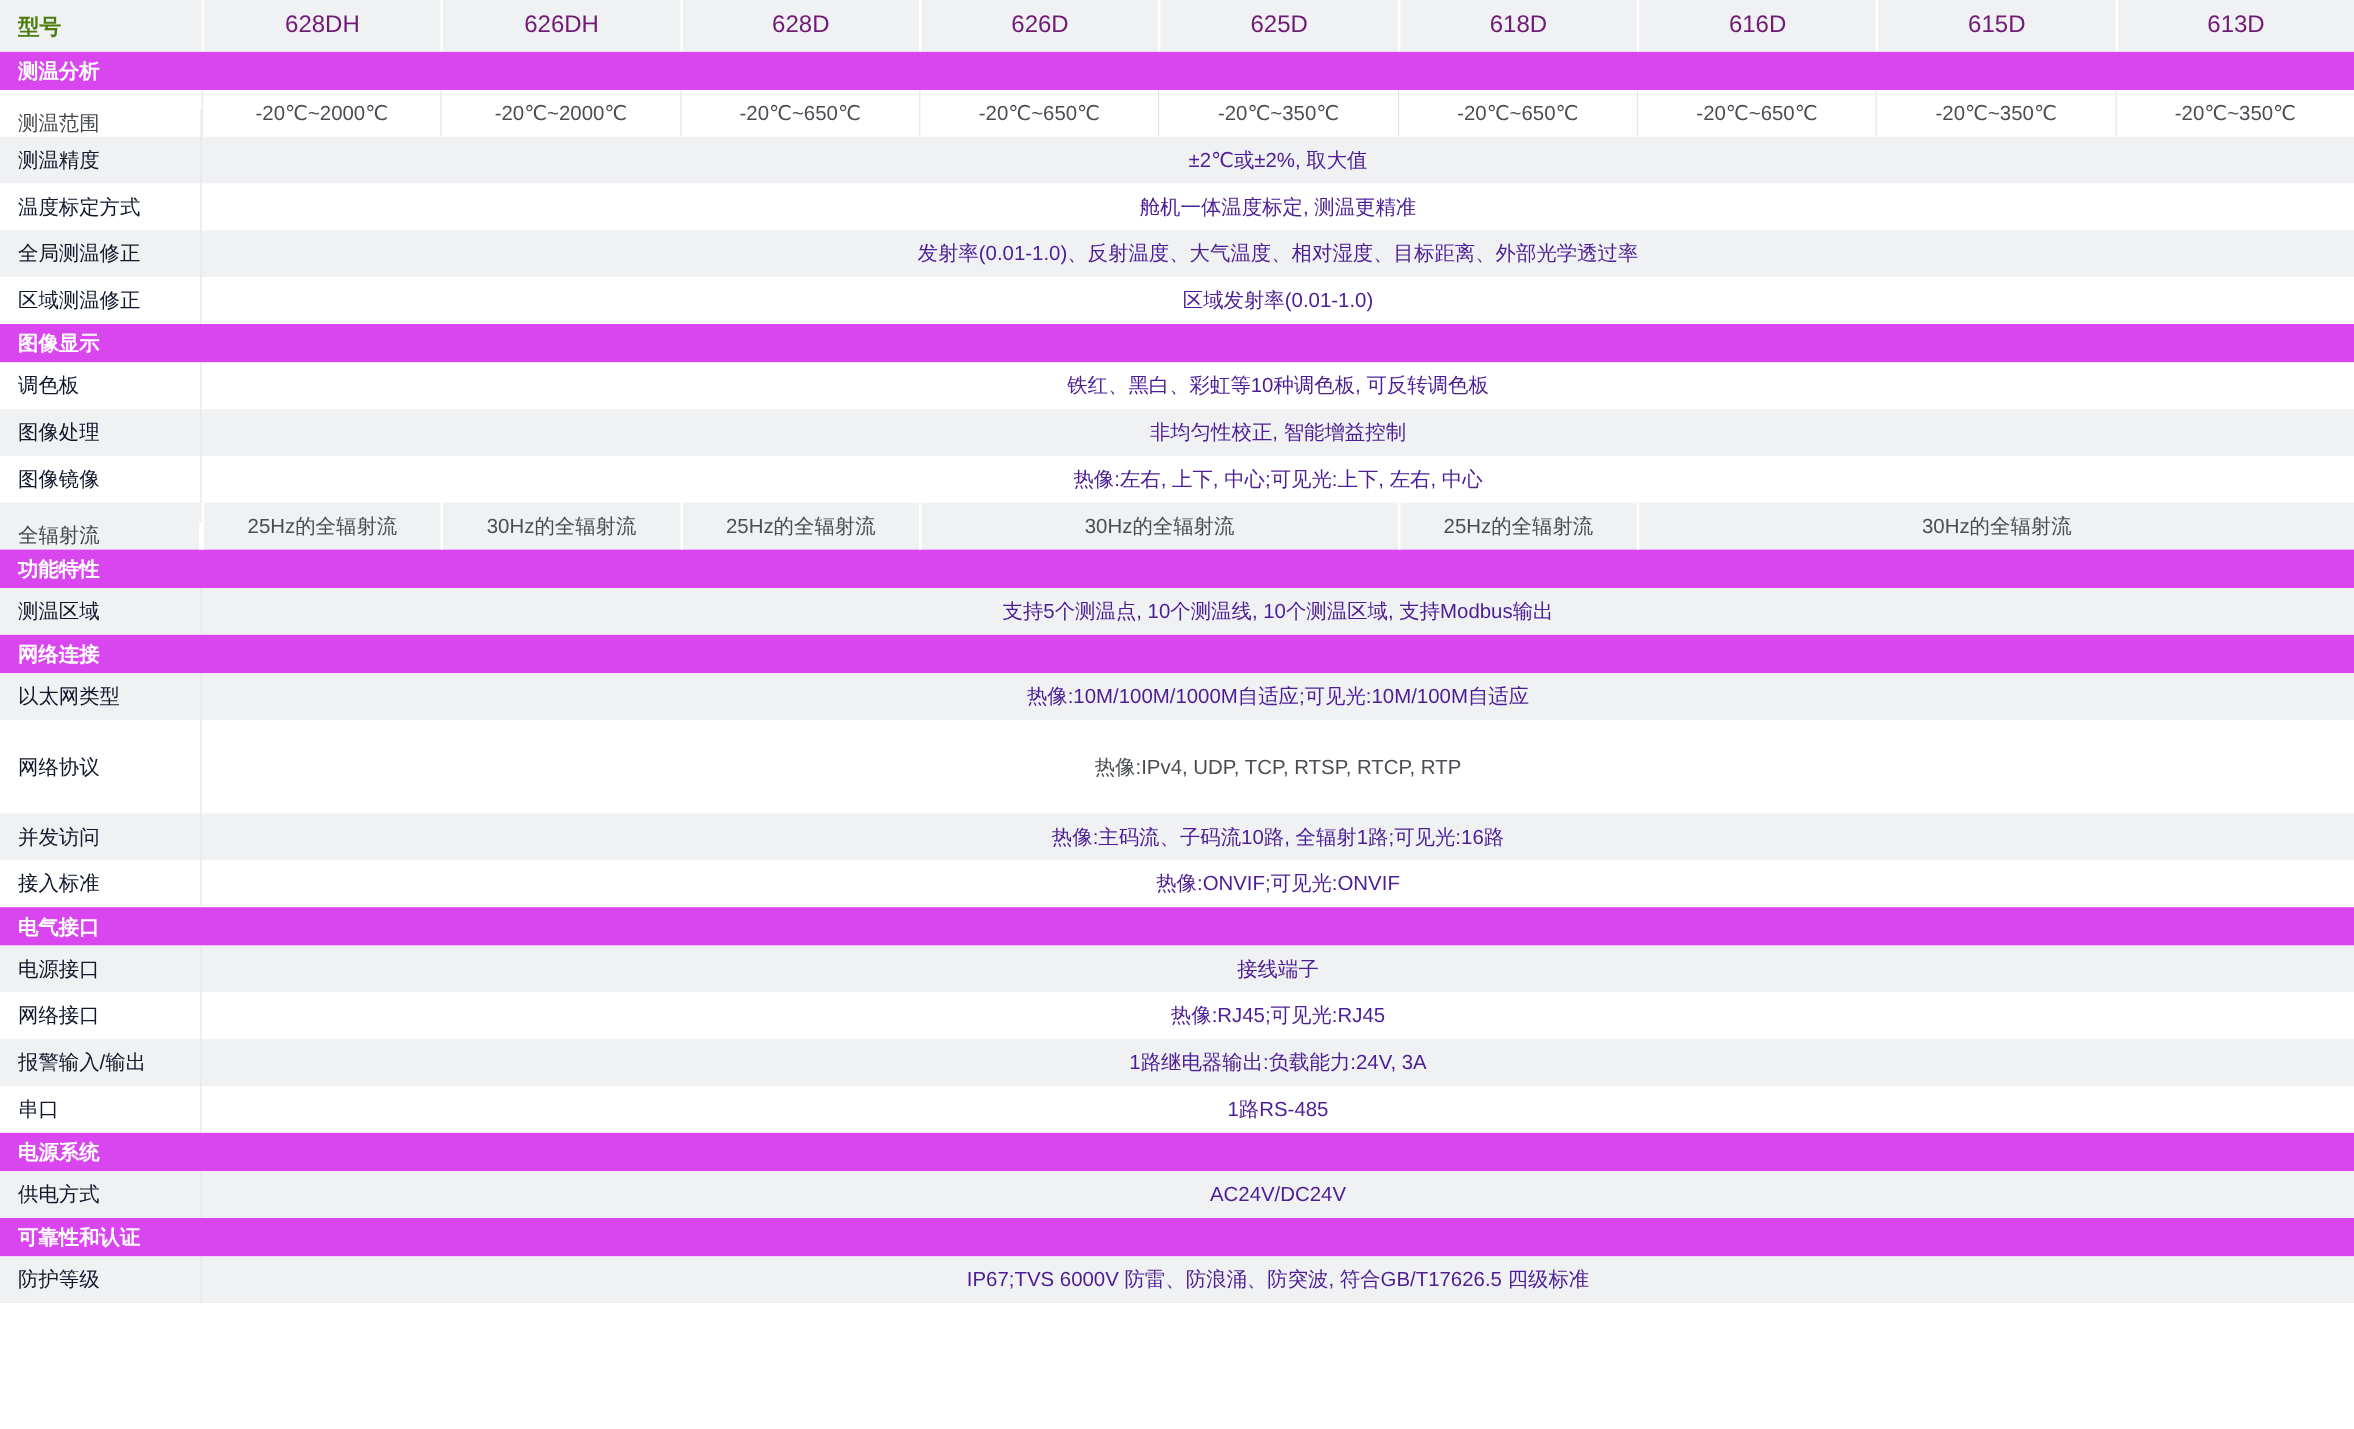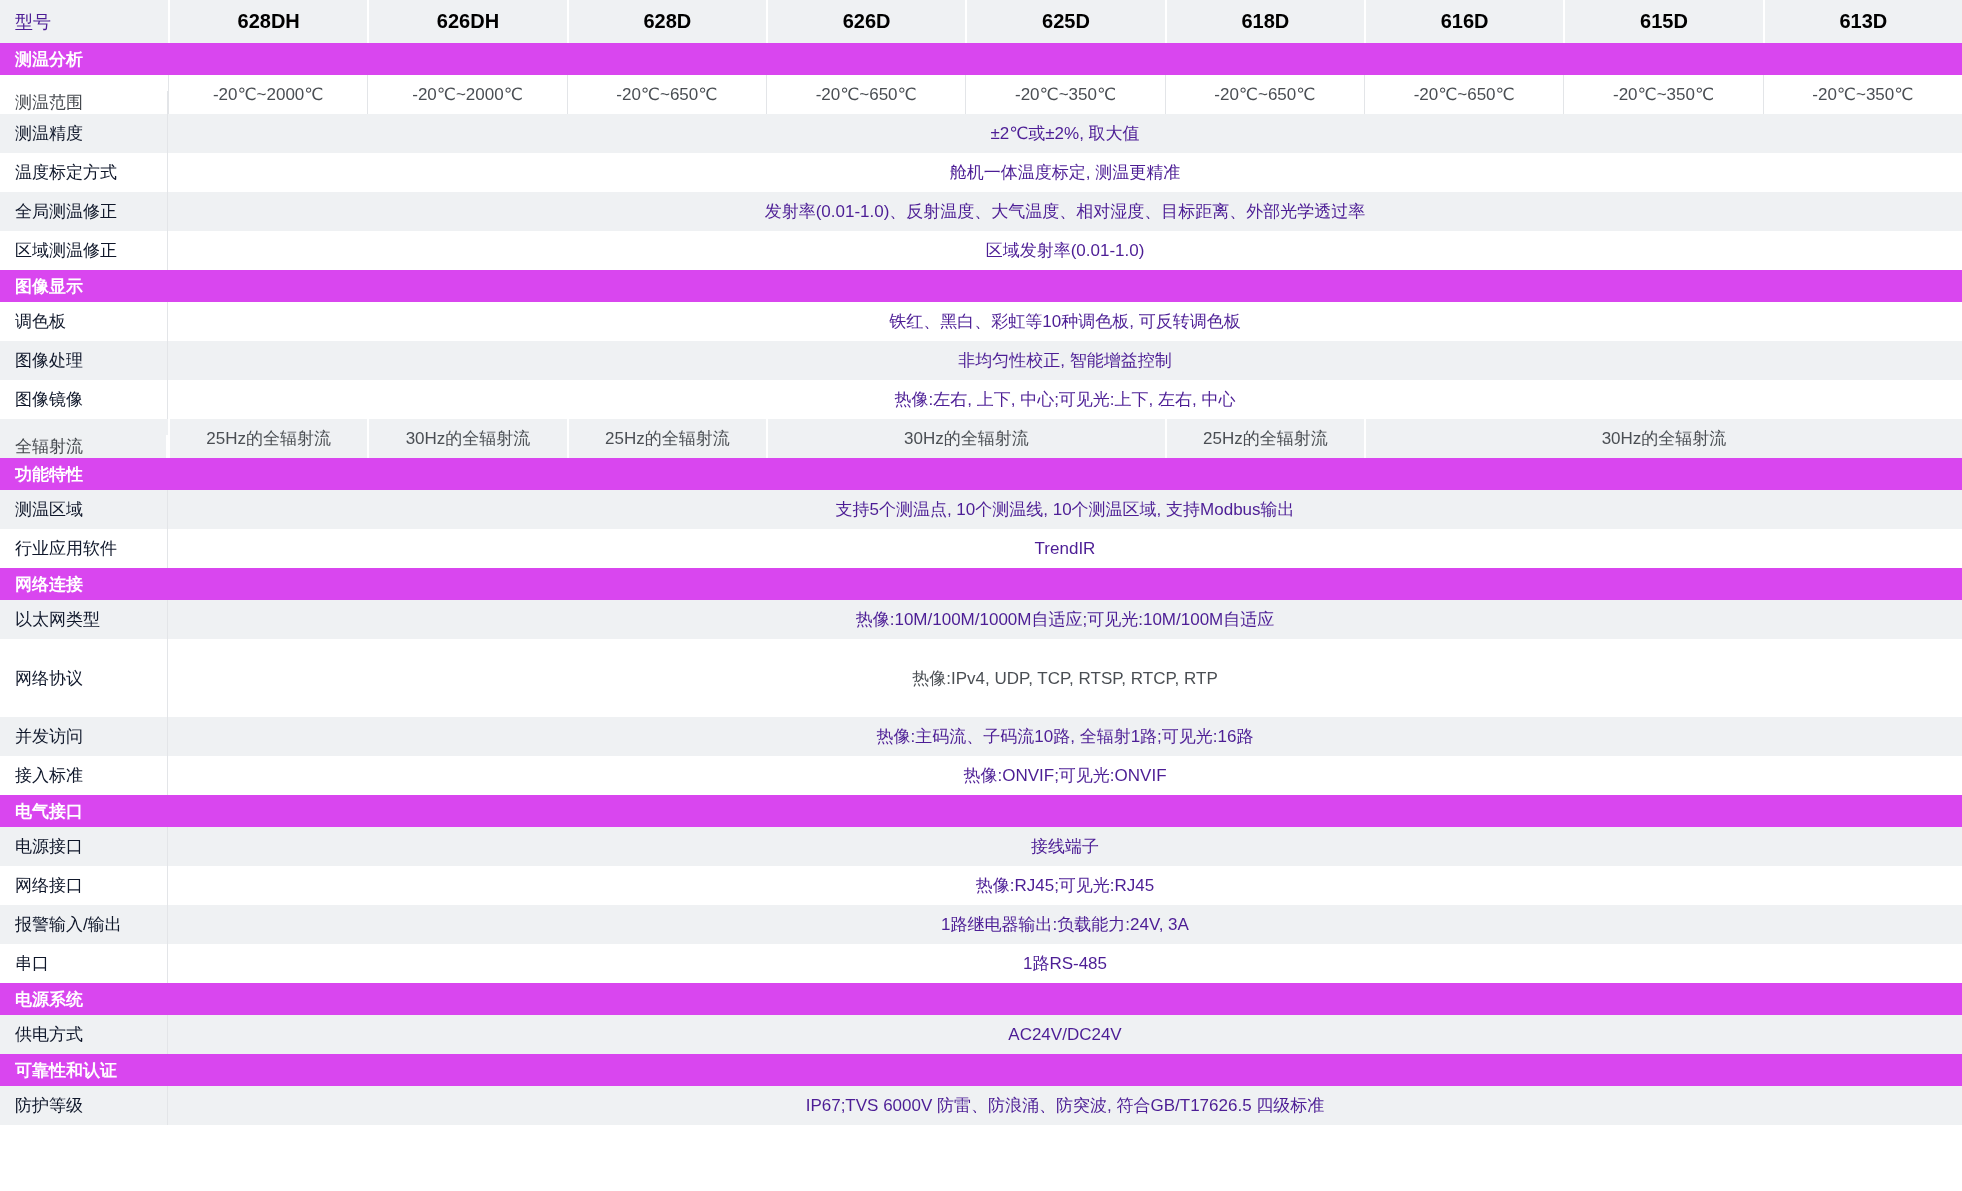--- a/index.html
+++ b/index.html
@@ -10,26 +10,26 @@
   }
   .spec-table { width: 1962px; height: 1191px; background: #ffffff; }
 
   
   .thead {
     display: grid; grid-template-columns: 168px repeat(9, 1fr);
     height: 43px; background: #ffffff;
   }
   .thead .hcell {
     background: #eff1f3; display: flex; align-items: center; justify-content: center;
-    font-size: 20px; font-weight: bold; color: #000000;
+    font-size: 20px; font-weight: normal; color: #701a75;
     border-left: 2px solid #ffffff;
   }
   .thead .hlabel {
     background: #eff1f3; display: flex; align-items: center;
-    padding-left: 15px; font-size: 18px; font-weight: normal; color: #4c1d95;
+    padding-left: 15px; font-size: 18px; font-weight: bold; color: #4d7c0f;
     border-left: none;
   }
 
   
   .bar {
     height: 32px; background: #d946ef; color: #ffffff;
     display: flex; align-items: center; padding-left: 15px;
     font-size: 17px; font-weight: bold;
   }
 
@@ -148,24 +148,20 @@
     <div class="cell">25Hz的全辐射流</div>
     <div class="cell span-3">30Hz的全辐射流</div>
   </div>
 
   <div class="bar">功能特性</div>
 
   <div class="row gray">
     <div class="label">测温区域</div>
     <div class="value">支持5个测温点, 10个测温线, 10个测温区域, 支持Modbus输出</div>
   </div>
-  <div class="row white">
-    <div class="label">行业应用软件</div>
-    <div class="value">TrendIR</div>
-  </div>
 
   <div class="bar">网络连接</div>
 
   <div class="row gray">
     <div class="label">以太网类型</div>
     <div class="value">热像:10M/100M/1000M自适应;可见光:10M/100M自适应</div>
   </div>
   <div class="row white tall">
     <div class="label">网络协议</div>
     <div class="value-lines">

